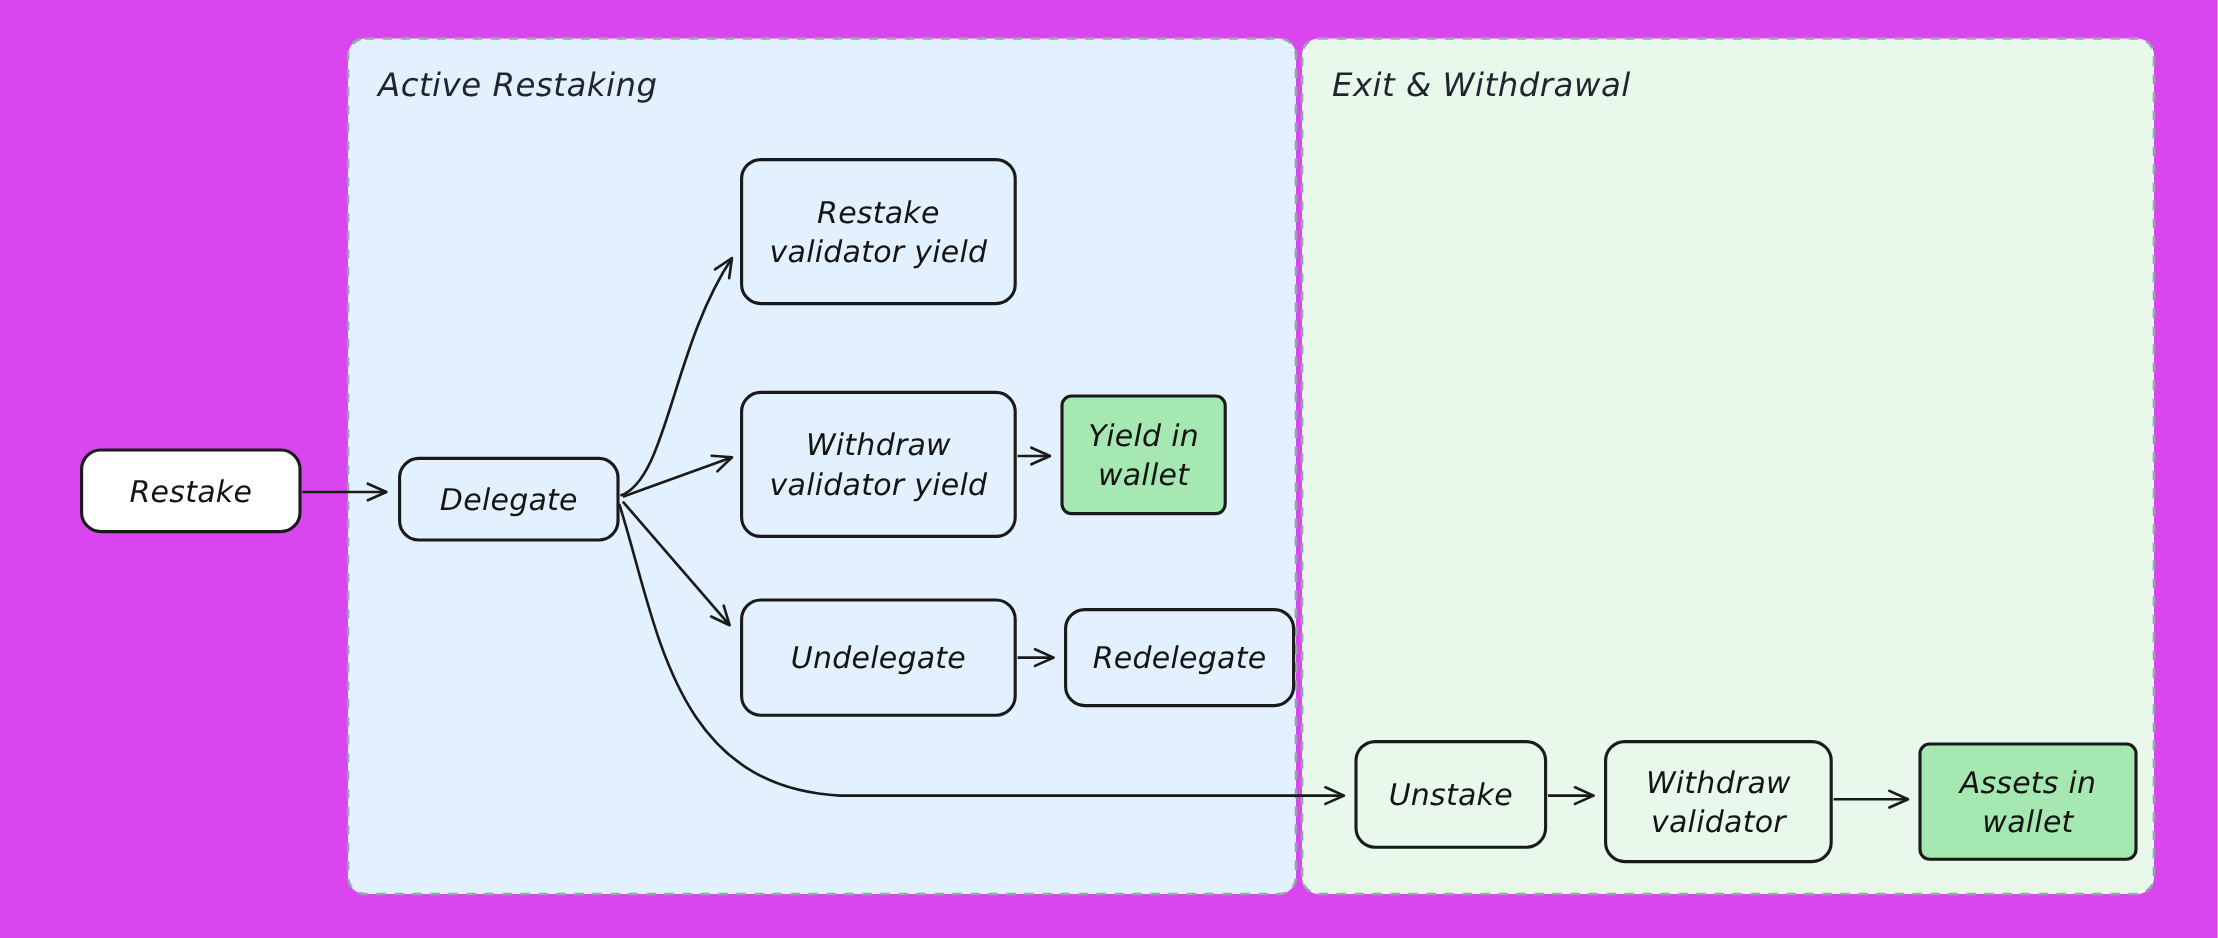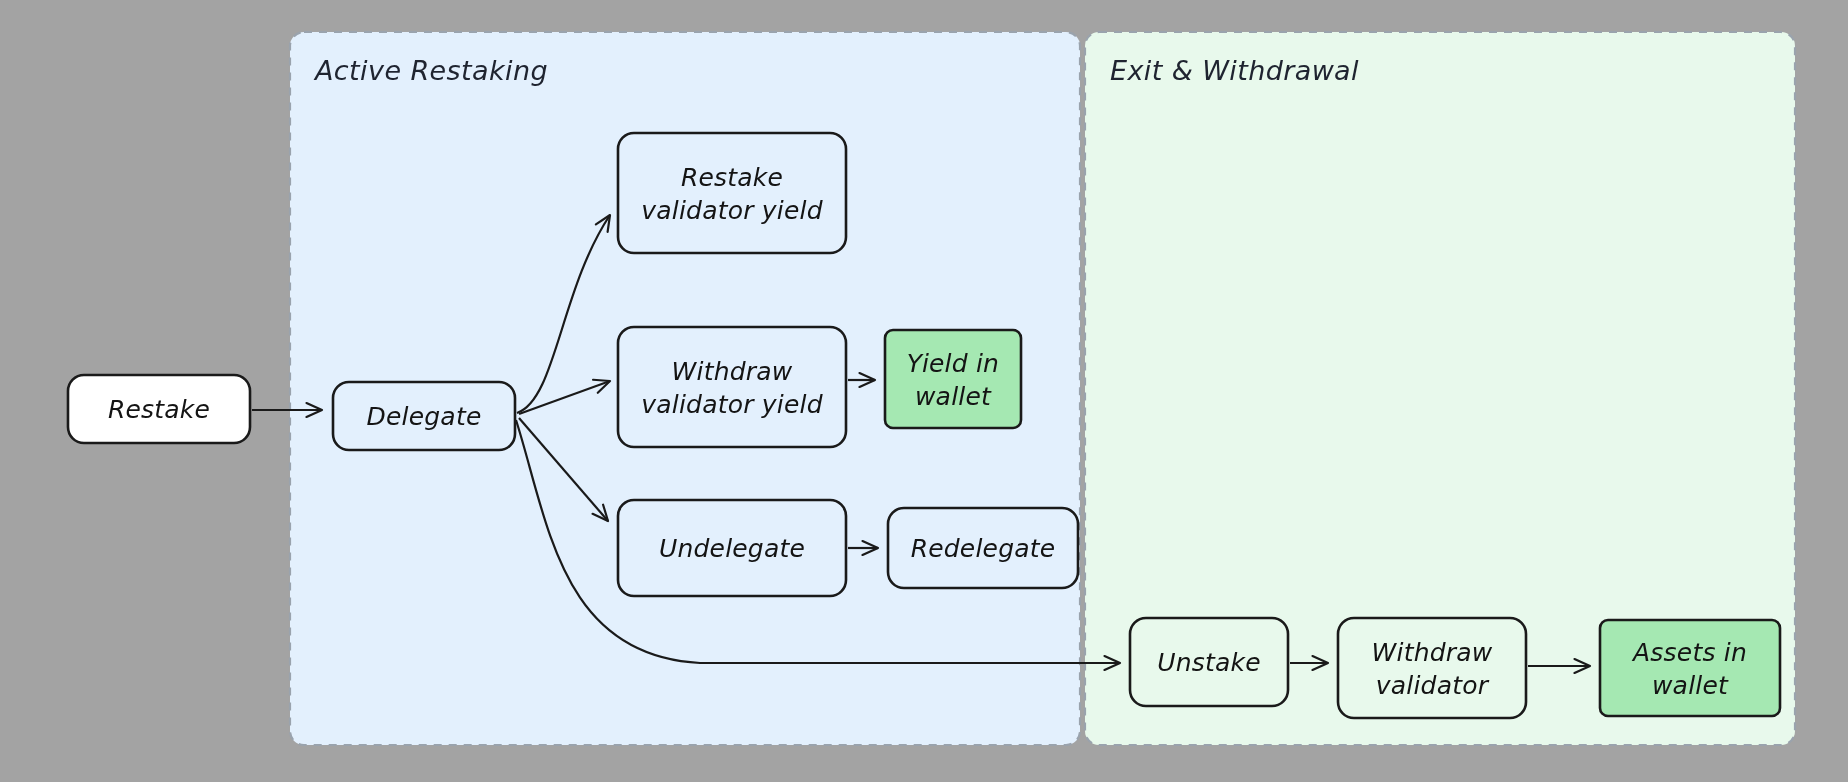--- a/index.html
+++ b/index.html
@@ -7,21 +7,21 @@
     padding: 0;
     background: #ffffff;
   }
   body {
     font-family: "DejaVu Sans", sans-serif;
   }
   #stage {
     position: relative;
     width: 1848px;
     height: 782px;
-    background: #a3a3a3;
+    background: #d946ef;
     overflow: hidden;
   }
   svg.diagram {
     position: absolute;
     left: 0;
     top: 0;
     width: 1848px;
     height: 782px;
   }
   .cluster-rect {

